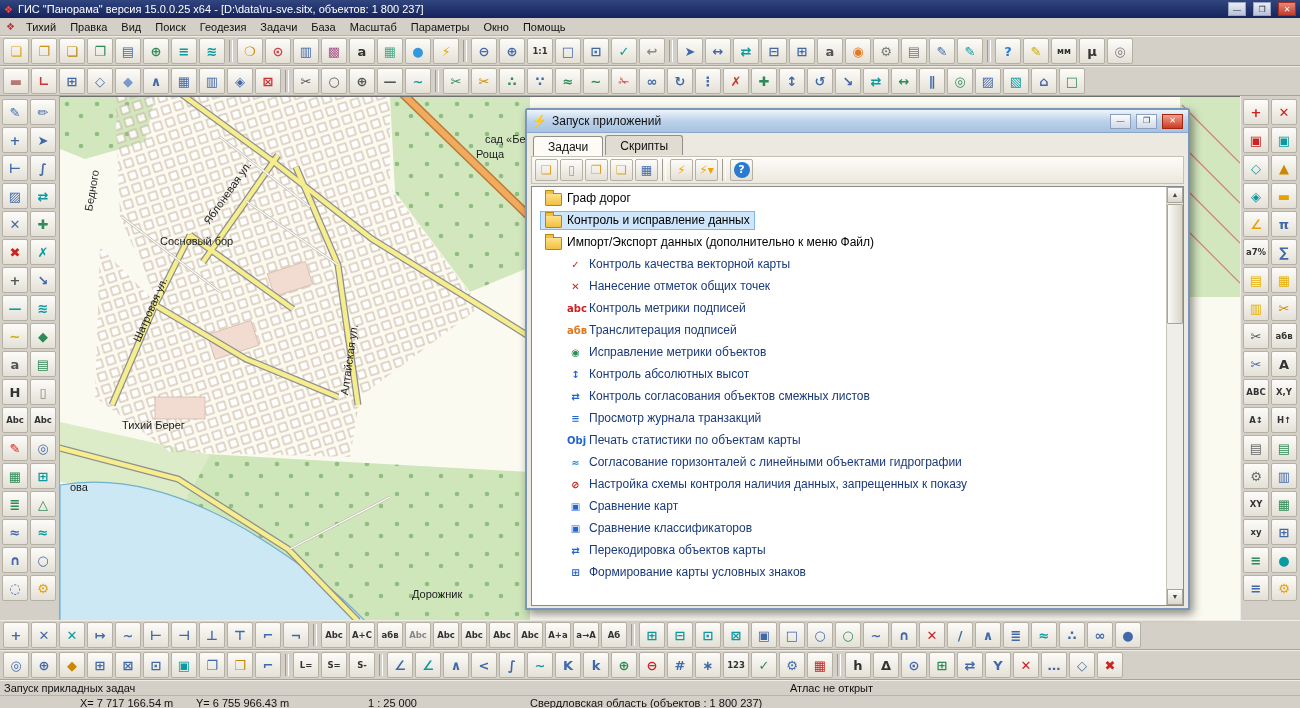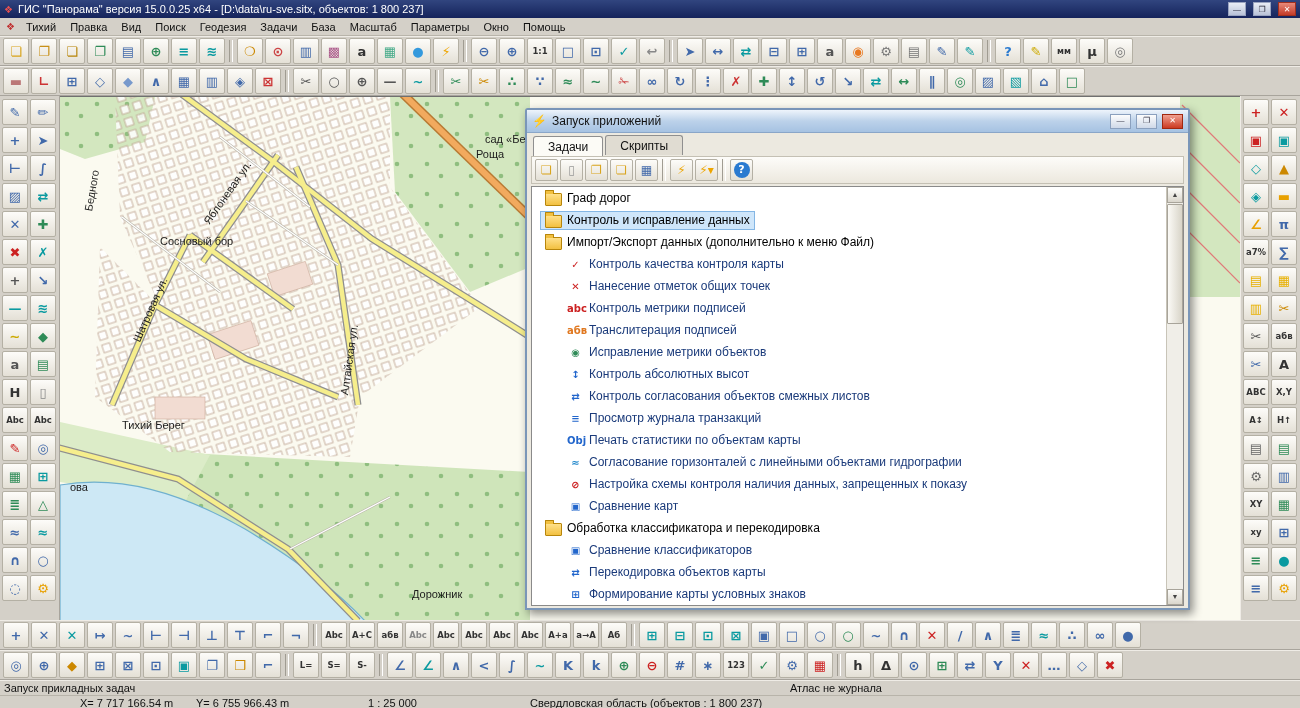--- a/index.html
+++ b/index.html
@@ -902,21 +902,21 @@
         <span class="tg" style="color: rgb(65, 105, 170);">◇</span>
       </button>
       <button class="tbtn">
         <span class="tg" style="color: rgb(204, 34, 34);">✖</span>
       </button>
     </div>
 
   <div class="statusbar">
     <div class="sbrow">
       <span class="sbspan sb-msg">Запуск прикладных задач</span>
-      <span class="sbspan sb-atlas">Атлас не журнала</span>
+      <span class="sbspan sb-atlas">Атлас не открыт</span>
     </div>
     <div class="sbrow">
       <span class="sbspan sb-x">X= 7 717 166.54 m</span>
       <span class="sbspan sb-y">Y= 6 755 966.43 m</span>
       <span class="sbspan sb-scale">1 : 25 000</span>
       <span class="sbspan sb-region">Свердловская область   (объектов : 1 800 237)</span>
     </div>
   </div>
 
   <div class="dialog">
@@ -975,21 +975,21 @@
           </div>
           <div class="trow" style="padding-left: 8px;">
             <span class="twrap">
               <span class="folder-ic"></span>
               <span class="tlabel tfolder">Импорт/Экспорт данных (дополнительно к меню Файл)</span>
             </span>
           </div>
           <div class="trow" style="padding-left: 30px;">
             <span class="twrap">
               <span class="leaf-ic" style="color: rgb(204, 34, 34);">✓</span>
-              <span class="tlabel">Контроль качества контроля карты</span>
+              <span class="tlabel">Контроль качества векторной карты</span>
             </span>
           </div>
           <div class="trow" style="padding-left: 30px;">
             <span class="twrap">
               <span class="leaf-ic" style="color: rgb(204, 34, 34);">✕</span>
               <span class="tlabel">Нанесение отметок общих точек</span>
             </span>
           </div>
           <div class="trow" style="padding-left: 30px;">
             <span class="twrap">
@@ -1042,26 +1042,20 @@
           <div class="trow" style="padding-left: 30px;">
             <span class="twrap">
               <span class="leaf-ic" style="color: rgb(204, 34, 34);">⊘</span>
               <span class="tlabel">Настройка схемы контроля наличия данных, запрещенных к показу</span>
             </span>
           </div>
           <div class="trow" style="padding-left: 30px;">
             <span class="twrap">
               <span class="leaf-ic" style="color: rgb(34, 102, 204);">▣</span>
               <span class="tlabel">Сравнение карт</span>
-            </span>
-          </div>
-          <div class="trow" style="padding-left: 8px;">
-            <span class="twrap">
-              <span class="folder-ic"></span>
-              <span class="tlabel tfolder">Обработка классификатора и перекодировка</span>
             </span>
           </div>
           <div class="trow" style="padding-left: 30px;">
             <span class="twrap">
               <span class="leaf-ic" style="color: rgb(34, 102, 204);">▣</span>
               <span class="tlabel">Сравнение классификаторов</span>
             </span>
           </div>
           <div class="trow" style="padding-left: 30px;">
             <span class="twrap">

